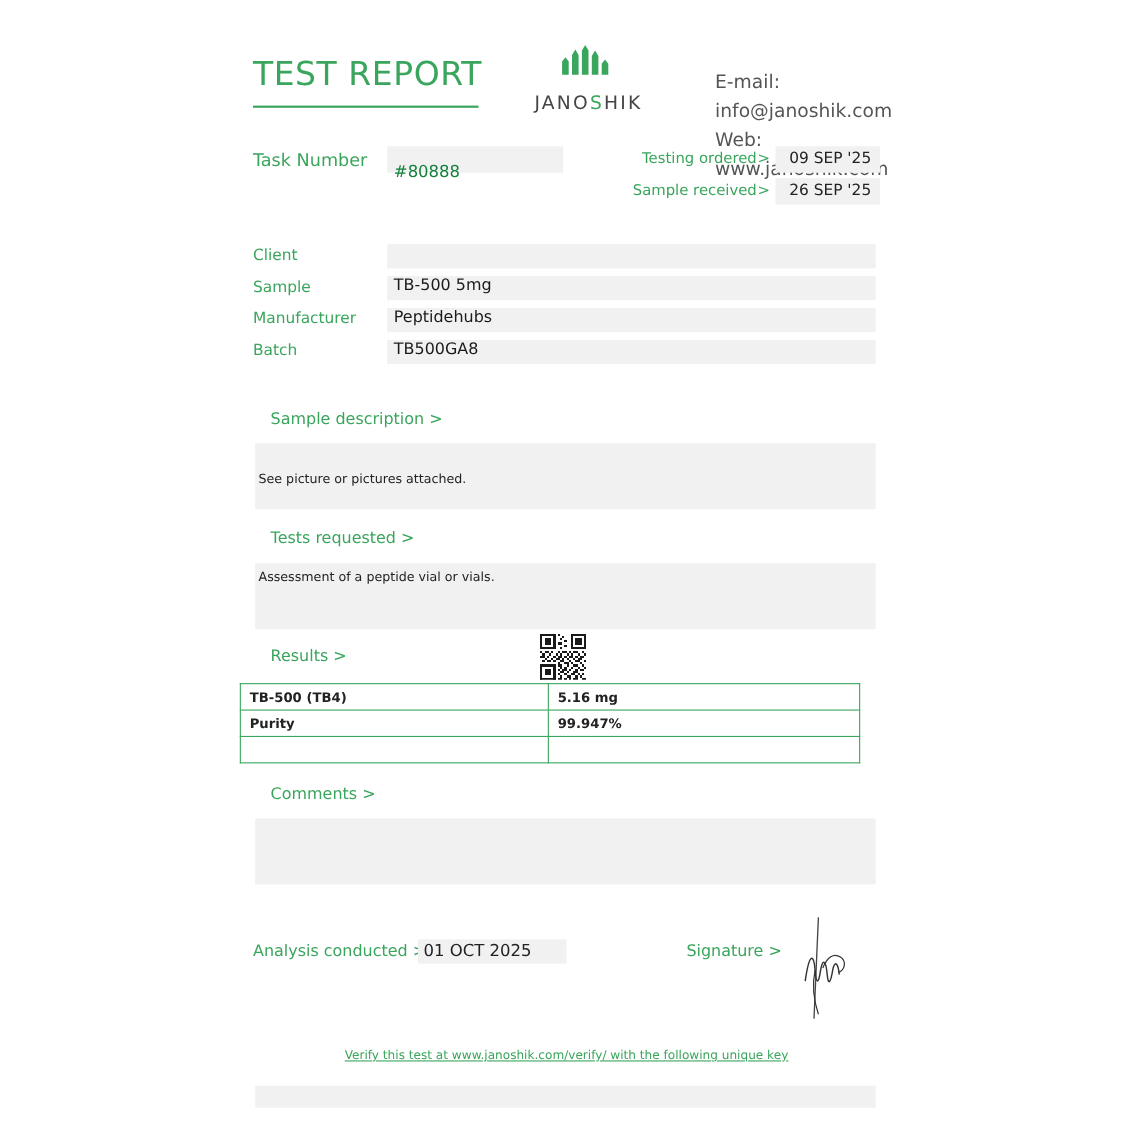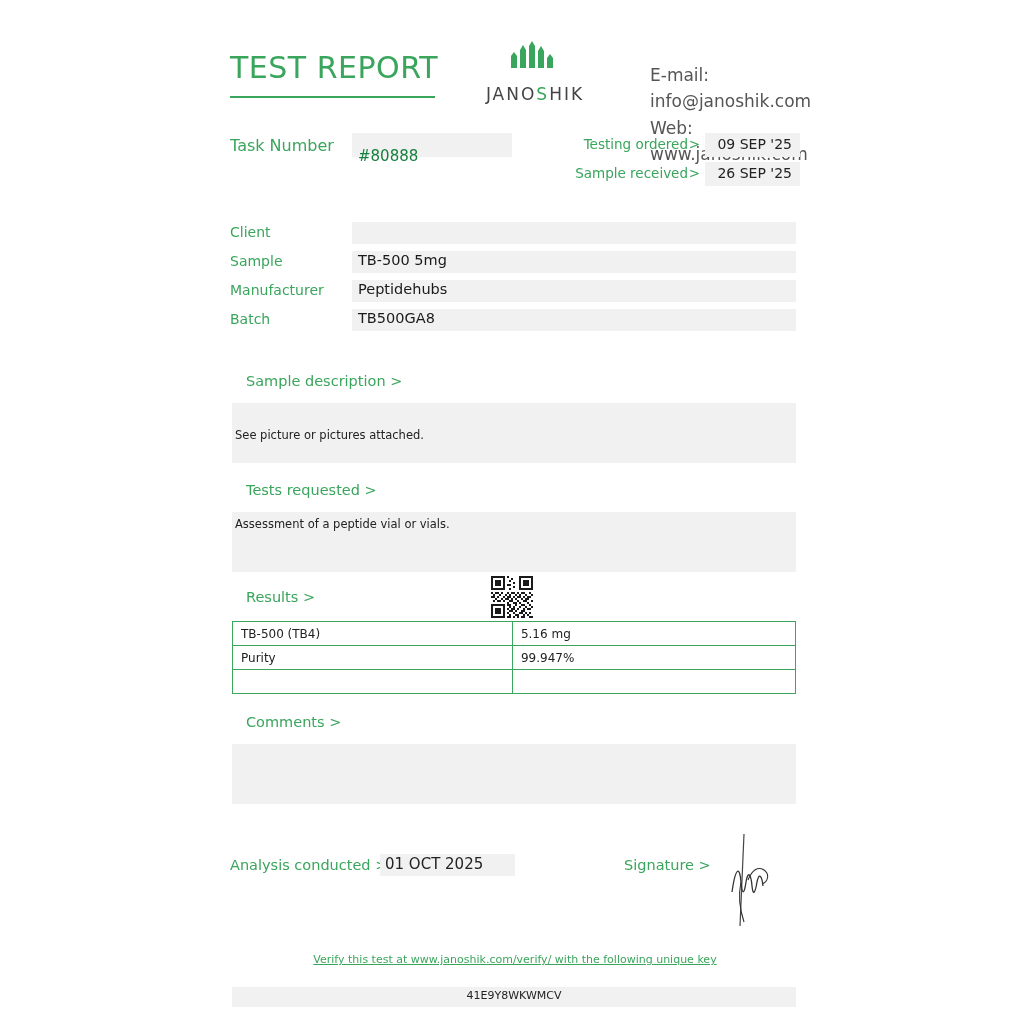--- a/index.html
+++ b/index.html
@@ -196,24 +196,25 @@
   }
   .section-text {
     position: absolute;
     font-size: 11.5px;
     color: #222;
   }
 
   
   .results-table {
     position: absolute;
-    left: 232px;
+    left: 218px;
     top: 621px;
     width: 564px;
     border-collapse: collapse;
+    font-weight: bold;
   }
   .results-table td {
     border: 1px solid #3aa55c;
     height: 23px;
     font-size: 12px;
     padding: 0 8px;
     color: #222;
   }
   .results-table td.c1 { width: 280px; }
   .results-table td.c2 { width: 282px; }
@@ -502,15 +503,14 @@
   <div class="sig-label">Signature &gt;</div>
   <svg class="sig" viewBox="0 0 70 100">
     <path d="M26 4 L22 96" stroke="#444" stroke-width="1.2" fill="none"></path>
     <path d="M14 62 C18 34, 22 38, 23 52 C24 64, 26 66, 28 52 C30 40, 33 44, 34 56 C35 66, 37 64, 39 52 C41 42, 44 46, 45 56" stroke="#333" stroke-width="1.3" fill="none"></path>
     <path d="M30 50 C34 40, 40 36, 46 40 C52 44, 50 52, 44 54" stroke="#333" stroke-width="1.1" fill="none"></path>
     <path d="M23 52 C20 66, 22 80, 26 92" stroke="#333" stroke-width="1.1" fill="none"></path>
   </svg>
 
   <div class="verify">Verify this test at www.janoshik.com/verify/ with the following unique key</div>
   <div class="key-box"></div>
-  <div class="key-value">41E9Y8WKWMCV</div>
 
 </div>
 
 </body></html>

